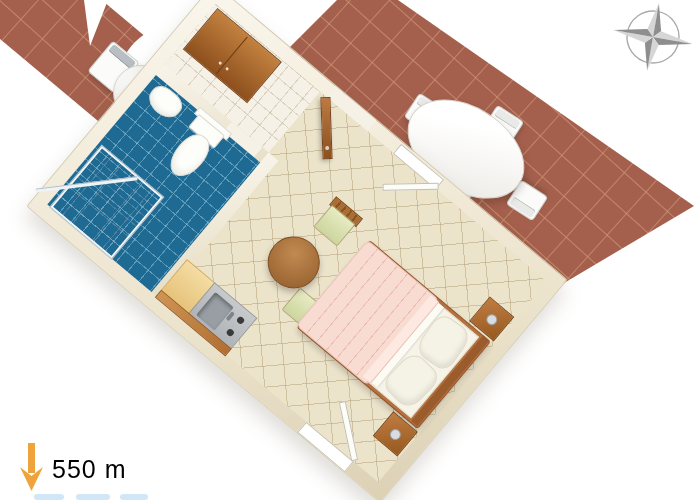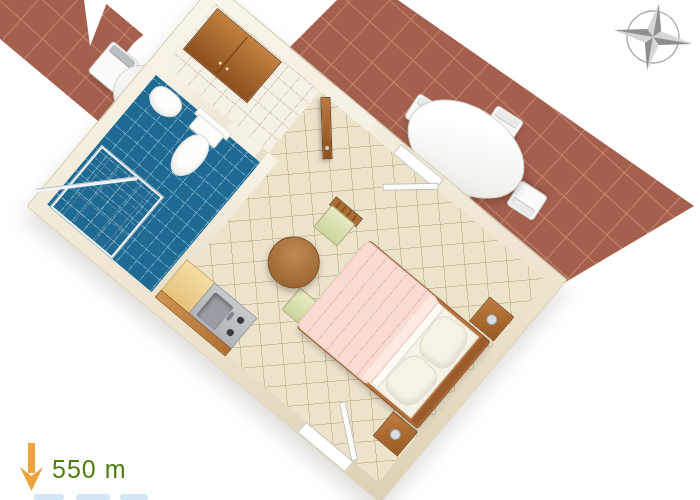--- a/index.html
+++ b/index.html
@@ -19,21 +19,21 @@
                          repeating-linear-gradient(90deg,rgba(178,168,138,0) 0 15px,rgba(178,168,138,.4) 15px 16px);}
   .floor-bath{left:14px;top:107px;width:136px;height:169px;background:#1f6a92;
         background-image:repeating-linear-gradient(0deg,rgba(150,200,220,0) 0 14px,rgba(150,200,220,.5) 14px 15px),
                          repeating-linear-gradient(90deg,rgba(150,200,220,0) 0 14px,rgba(150,200,220,.5) 14px 15px);}
   .wallpiece{background:linear-gradient(135deg,#f8f4e9,#e6ddc5);}
   .wood{background:linear-gradient(90deg,#bc7a40,#8c4f1f);border:1px solid #76411a;}
   .white-fix{background:#fdfdfa;border:1px solid #d9d8cf;}
   .tfch{background:#fbfbfa;border:1px solid #d2d2d0;border-radius:4px;box-shadow:2px 3px 5px rgba(0,0,0,.15);}
   .tfch .back{position:absolute;left:2px;right:2px;top:1px;height:8px;background:#e9e9e7;border-bottom:1px solid #bcbcba;border-radius:3px;}
   .knob{position:absolute;width:9px;height:9px;border-radius:50%;background:#d9dde1;border:1px solid #97a0a8;}
-  .label550{font-size:25px;color:#4d7c0f;letter-spacing:1px;}
+  .label550{font-size:25px;color:#000000;letter-spacing:1px;}
 </style>
 </head>
 <body>
 
 <div class="stage">
 
   <svg class="abs" width="700" height="500" style="left:0;top:0;z-index:1">
     <defs>
       <pattern id="tiles" width="29" height="29" patternUnits="userSpaceOnUse" patternTransform="rotate(42)">
         <rect width="29" height="29" fill="#a4604c"></rect>

